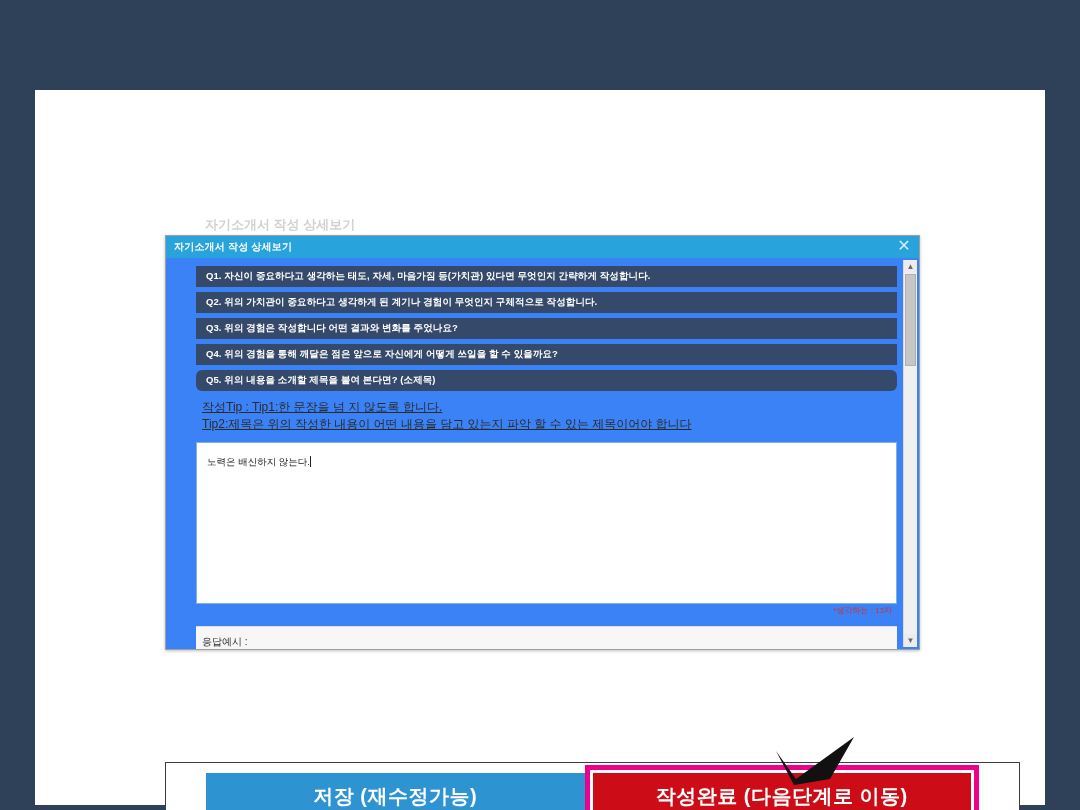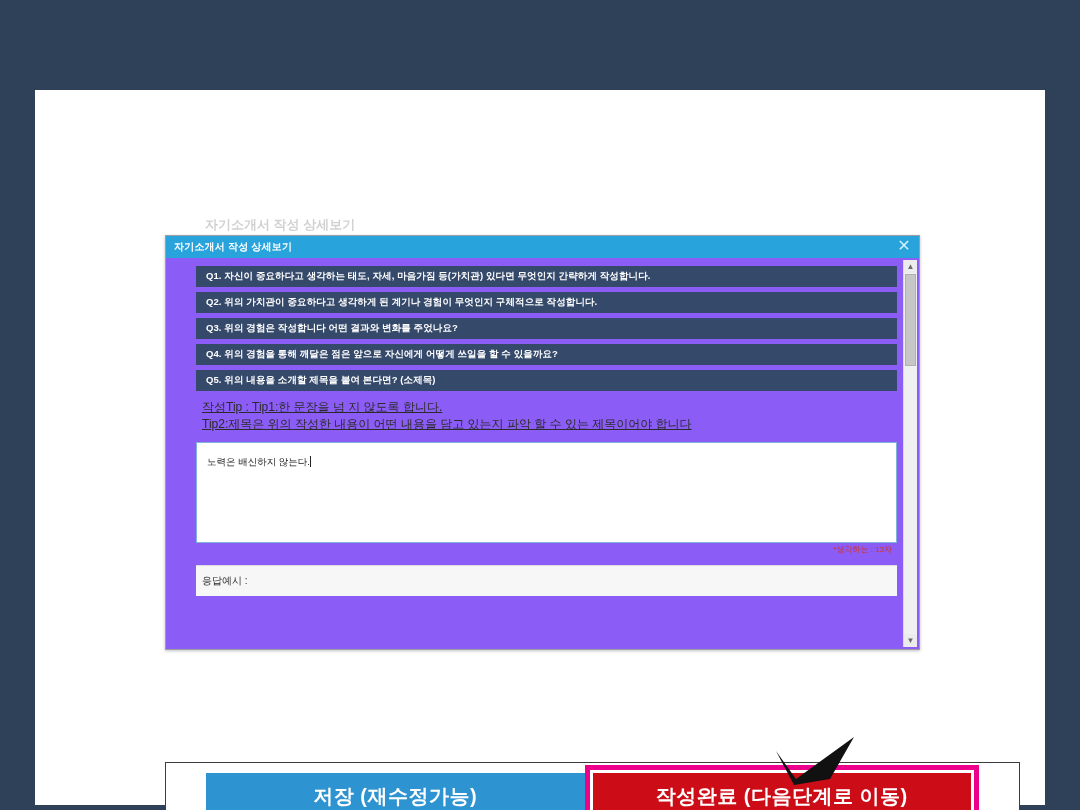--- a/index.html
+++ b/index.html
@@ -40,21 +40,21 @@
   #close-x {
     position: absolute; right: 6px; top: 1px;
     width: 18px; height: 18px;
     color: #cfeefc;
     font-size: 16px; line-height: 18px; text-align: center;
     cursor: pointer;
   }
   #modal-body {
     position: absolute;
     left: 0; top: 22px; right: 0; bottom: 0;
-    background: #8b5cf6;
+    background: #3b82f6;
     padding: 8px 22px 0 30px;
     overflow: hidden;
   }
   
   #ghost-top {
     position: absolute;
     left: 170px; top: 126px;
     width: 400px; height: 18px;
     color: #5a5a5a;
     font-size: 13px;
@@ -71,36 +71,36 @@
     font-weight: bold;
     height: 21px;
     display: flex;
     align-items: center;
     padding: 0 10px;
     margin-bottom: 5px;
     letter-spacing: .1px;
     white-space: nowrap;
     overflow: hidden;
   }
-  .qrow.last { margin-bottom: 6px; }
+  .qrow.last { margin-bottom: 6px; border-radius: 6px; }
 
   #tips {
     font-size: 12px;
     color: #2b2b2b;
     line-height: 1.45;
     padding: 2px 4px 8px 6px;
     white-space: pre-line;
     text-decoration: underline;
   }
 
   #answer-box {
     position: relative;
     background: #ffffff;
     border: 1px solid #7fb4d8;
-    height: 101px;
+    height: 162px;
     padding: 8px 10px;
   }
   #answer-text {
     font-size: 9.5px;
     color: #1a1a1a;
     line-height: 1.4;
     white-space: pre-wrap;
   }
   #caret {
     display: inline-block;

